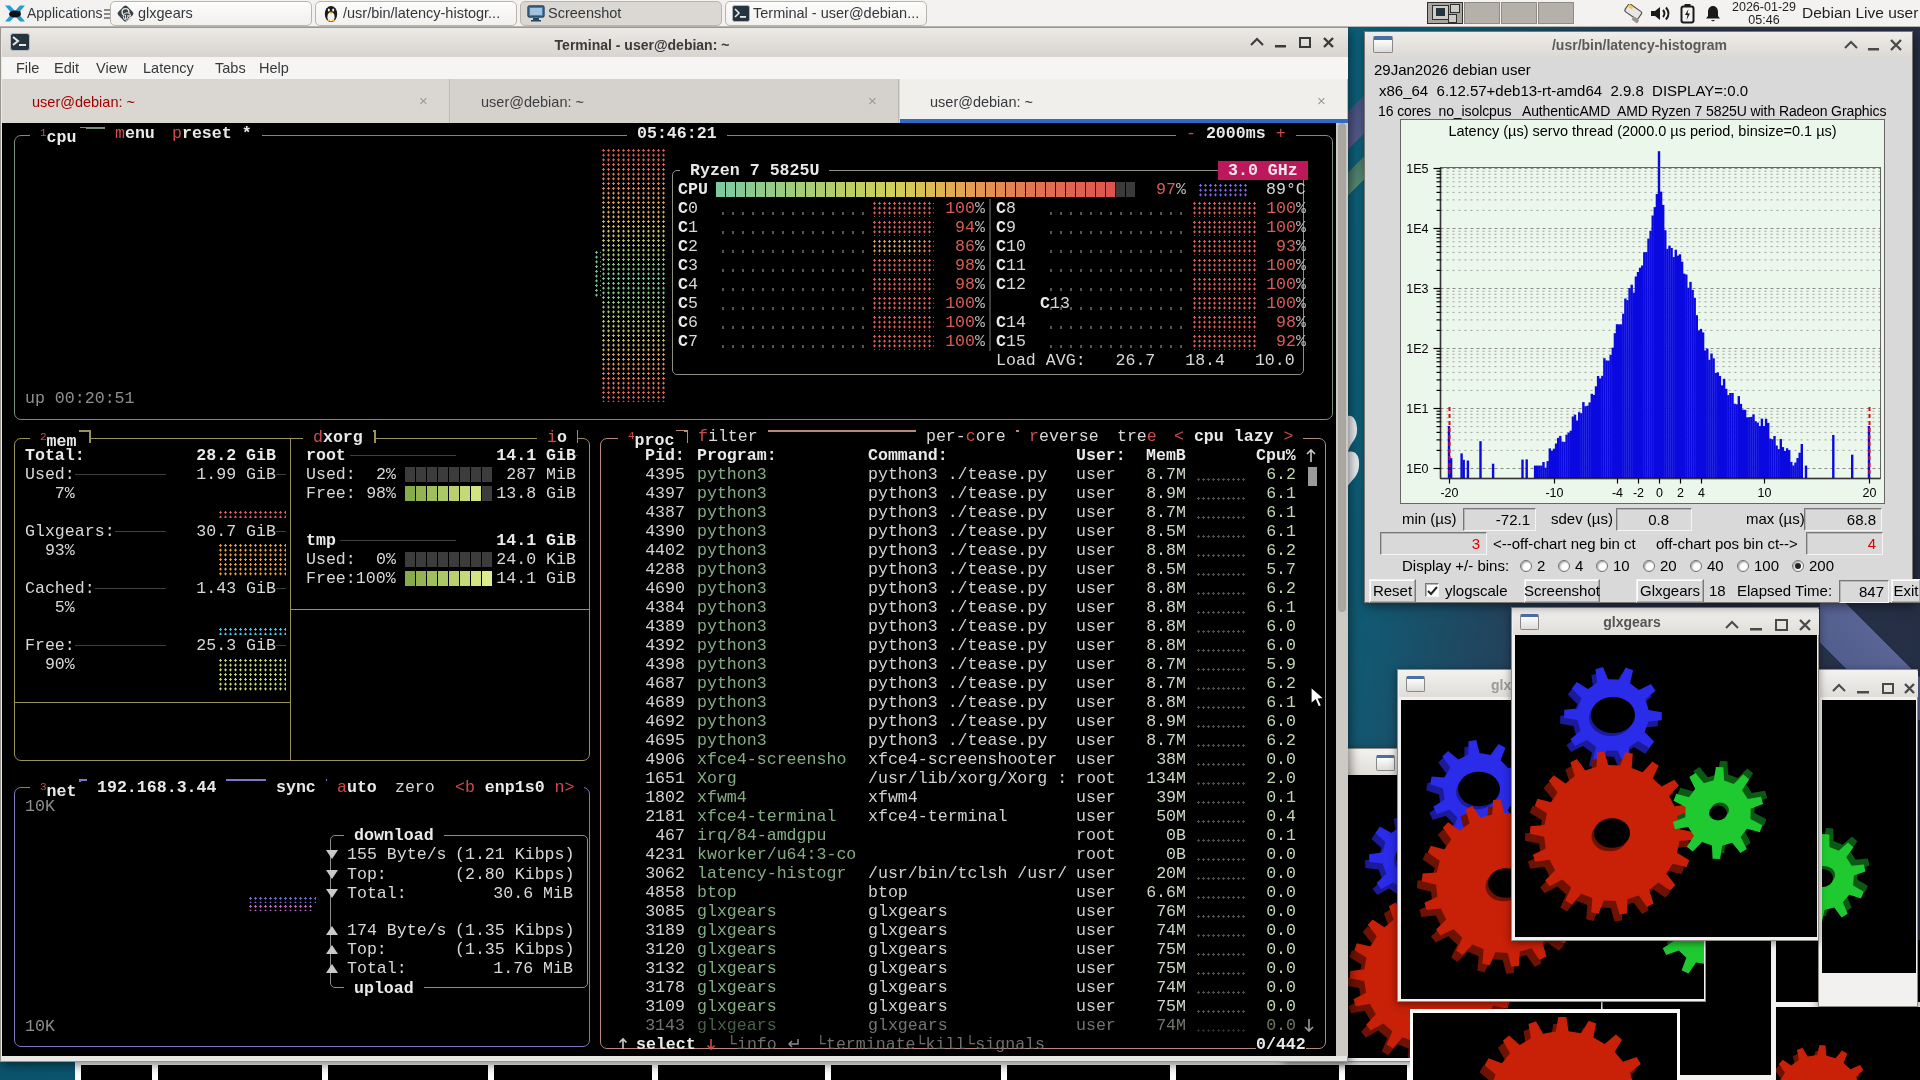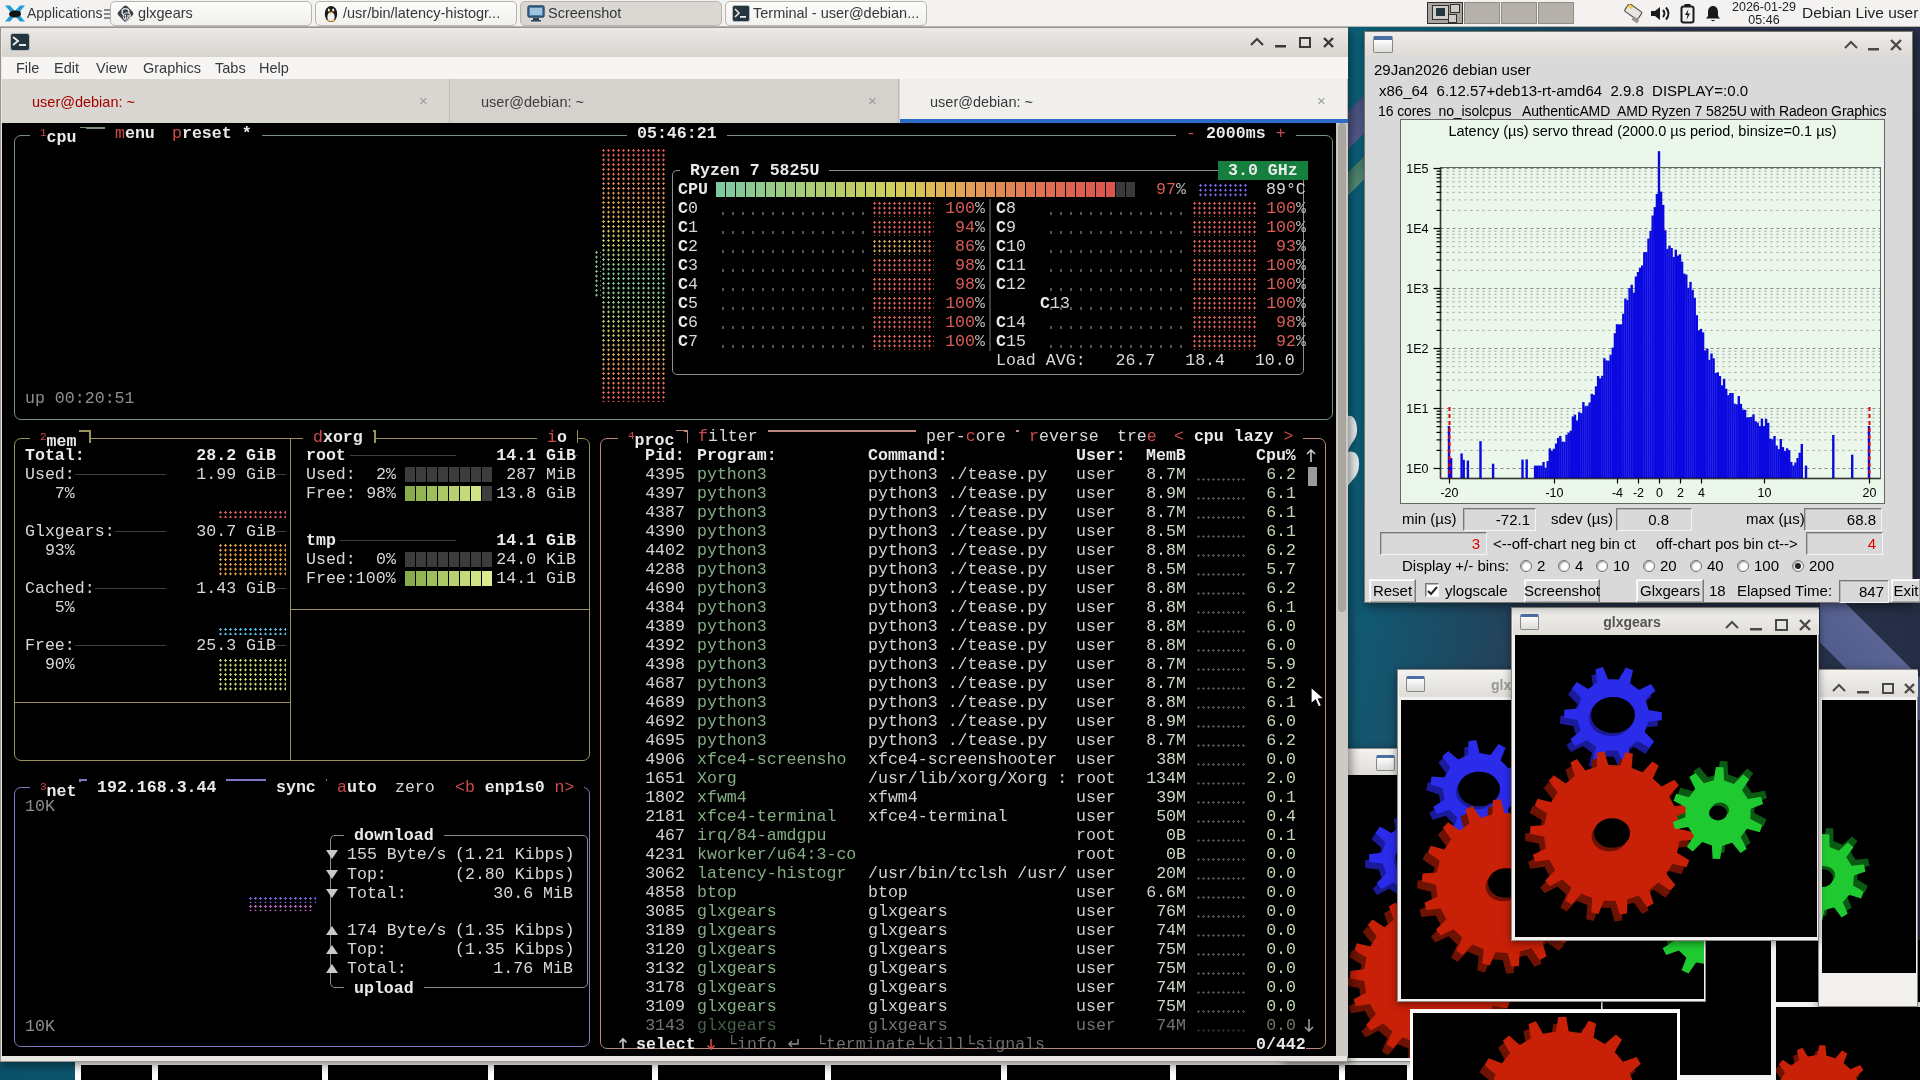--- a/index.html
+++ b/index.html
@@ -142,31 +142,32 @@
       </svg>
 </div>
   </div>
 <div class="abs" style="left:0;top:27px;width:1348px;height:1035px;background:#e9e7e3;border:1px solid #9a968f;box-shadow:2px 3px 10px rgba(0,0,0,.5)">
 <div class="abs" style="left:1px;top:0;width:1346px;height:29px;background:linear-gradient(#eceae7,#d7d3ce)"></div>
 <div class="abs" style="left:9px;top:5px;width:20px;height:18px;background:#253540;border-radius:3px;border:1px solid #b5bcc0"></div>
 <svg class="abs" style="left:11px;top:8px" width="16" height="12">
       <path d="M1,1 L6,5 L1,9" stroke="#e8e8e8" stroke-width="2" fill="none"></path>
       <rect x="7" y="8" width="7" height="2" fill="#e8e8e8"></rect>
     </svg>
+<div class="abs" style="left:0;top:9px;width:1282px;text-align:center;font-weight:bold;font-size:14px;color:#3a3a3a">Terminal - user@debian: ~</div>
 <svg class="abs" style="left:1248px;top:8px" width="96" height="14">
 <path d="M2,9 L8,3 L14,9" stroke="#3a3a3a" stroke-width="2" fill="none"></path>
 <rect x="26" y="9" width="11" height="2.5" fill="#3a3a3a"></rect>
 <rect x="51" y="2" width="10" height="9" fill="none" stroke="#3a3a3a" stroke-width="2"></rect>
 <path d="M75,2 L84,11 M84,2 L75,11" stroke="#3a3a3a" stroke-width="2.4"></path>
 </svg>
 <div class="abs" style="left:1px;top:29px;width:1346px;height:22px;background:#f6f5f3"></div>
 <div class="abs" style="left:15px;top:32px;font-size:14.5px;color:#36393b">File</div>
 <div class="abs" style="left:53px;top:32px;font-size:14.5px;color:#36393b">Edit</div>
 <div class="abs" style="left:95px;top:32px;font-size:14.5px;color:#36393b">View</div>
-<div class="abs" style="left:142px;top:32px;font-size:14.5px;color:#36393b">Graphics</div>
+<div class="abs" style="left:142px;top:32px;font-size:14.5px;color:#36393b">Latency</div>
 <div class="abs" style="left:214px;top:32px;font-size:14.5px;color:#36393b">Tabs</div>
 <div class="abs" style="left:258px;top:32px;font-size:14.5px;color:#36393b">Help</div>
 <div class="abs" style="left:1px;top:51px;width:1346px;height:44px;background:#d9d5d0"></div>
 <div class="abs" style="left:1px;top:51px;width:448px;height:44px;background:#dad6d1;border-right:1px solid #bcb8b2"></div>
 <div class="abs" style="left:31px;top:66px;font-size:14.5px;color:#a40000">user@debian: ~</div>
 <div class="abs" style="left:418px;top:64px;font-size:15px;color:#9a9a98">×</div>
 <div class="abs" style="left:450px;top:51px;width:448px;height:44px;background:#d5d1cc;border-right:1px solid #bcb8b2"></div>
 <div class="abs" style="left:480px;top:66px;font-size:14.5px;color:#3c3e40">user@debian: ~</div>
 <div class="abs" style="left:867px;top:64px;font-size:15px;color:#9a9a98">×</div>
 <div class="abs" style="left:899px;top:51px;width:448px;height:44px;background:#f0efec;border-right:1px solid #bcb8b2"></div>
@@ -181,21 +182,21 @@
 <div class="abs mono" style="left:30px;top:124px"><span style="background:#000">&nbsp;<span class="r sup">1</span><b>cpu</b>&nbsp;</span></div>
 <div class="abs mono" style="left:105px;top:124px"><span style="background:#000">&nbsp;<span class="r">m</span><b>enu</b>&nbsp;</span></div>
 <div class="abs mono" style="left:162px;top:124px"><span style="background:#000">&nbsp;<span class="r">p</span><b>reset *</b>&nbsp;</span></div>
 <div class="abs mono" style="left:627px;top:124px"><span style="background:#000">&nbsp;<b>05:46:21</b>&nbsp;</span></div>
 <div class="abs mono" style="left:1176px;top:124px"><span style="background:#000">&nbsp;<span class="r">-</span> <b>2000ms</b> <span class="r">+</span>&nbsp;</span></div>
 <div class="abs dots" style="left:601px;top:148px;width:65px;height:254px;background:linear-gradient(#df5252 0%,#e07b52 12%,#d9a355 24%,#cec45e 34%,#a8c46e 42%,#7cc08b 48%,#7ac497 52%,#85c487 58%,#b2c86a 68%,#d6ad57 80%,#e07b52 90%,#df5252 100%)"></div>
 <div class="abs dots" style="left:594px;top:250px;width:7px;height:47px;background:#7cc08b"></div>
 <div class="abs mono" style="left:25px;top:389px"><span class="dim">up 00:20:51</span></div>
 <div class="abs" style="left:672px;top:170px;width:632px;height:205px;border:1px solid #8f8f86;border-radius:5px"></div>
 <div class="abs mono" style="left:680px;top:161px"><span style="background:#000">&nbsp;<b>Ryzen 7 5825U</b>&nbsp;</span></div>
-<div class="abs mono" style="left:1218px;top:161px"><span style="background:#15803d">&nbsp;<b>3.0 GHz</b>&nbsp;</span></div>
+<div class="abs mono" style="left:1218px;top:161px"><span style="background:#be185d">&nbsp;<b>3.0 GHz</b>&nbsp;</span></div>
 <div class="abs mono" style="left:678px;top:180px"><b>CPU</b></div>
 <div class="abs" style="left:0;top:180px;width:1920px;height:19px">
     <span style="position:absolute;left:716px;top:2px;width:9px;height:15px;background:#7ec9a0"></span>
     <span style="position:absolute;left:726px;top:2px;width:9px;height:15px;background:#82c99b"></span>
     <span style="position:absolute;left:736px;top:2px;width:9px;height:15px;background:#86c996"></span>
     <span style="position:absolute;left:746px;top:2px;width:9px;height:15px;background:#8bca91"></span>
     <span style="position:absolute;left:756px;top:2px;width:9px;height:15px;background:#90ca8c"></span>
     <span style="position:absolute;left:766px;top:2px;width:9px;height:15px;background:#95cb87"></span>
     <span style="position:absolute;left:776px;top:2px;width:9px;height:15px;background:#9acb83"></span>
     <span style="position:absolute;left:786px;top:2px;width:9px;height:15px;background:#9fcb7e"></span>
@@ -504,20 +505,21 @@
   </svg>
 <div class="abs mono" style="left:727px;top:1035px"><span class="dm2">└info</span></div>
 <svg class="abs" style="left:786px;top:1038px" width="14" height="12">
     <path d="M12,1 L12,6 L3,6 M6,3 L3,6 L6,9" stroke="#8a8a8a" stroke-width="1.5" fill="none"></path>
   </svg>
 <div class="abs mono" style="left:816px;top:1035px"><span class="dm2">└terminate└kill└signals</span></div>
 <div class="abs mono" style="left:1256px;top:1035px"><span style="background:#000"><b>0/442</b></span></div>
 <div class="abs" style="left:1364px;top:31px;width:549px;height:572px;background:#d9d9d9;border:1px solid #7a766f;box-shadow:2px 3px 10px rgba(0,0,0,.5)">
 <div class="abs" style="left:0;top:0;width:547px;height:26px;background:linear-gradient(#efedea,#dcd8d3)"></div>
 <div class="abs" style="left:8px;top:4px;width:20px;height:17px;background:linear-gradient(#fdfdfd,#dcdcda);border:1px solid #888;border-top:4px solid #4a6fa5;border-radius:2px"></div>
+<div class="abs" style="left:0;top:5px;width:549px;text-align:center;font-weight:bold;font-size:14px;color:#5a5a5a">/usr/bin/latency-histogram</div>
 <svg class="abs" style="left:478px;top:6px" width="66" height="14">
 <path d="M2,10 L8,4 L14,10" stroke="#4a4a4a" stroke-width="2" fill="none"></path>
 <rect x="25" y="10" width="11" height="2.5" fill="#4a4a4a"></rect>
 <path d="M48,2 L58,12 M58,2 L48,12" stroke="#4a4a4a" stroke-width="2.4"></path>
 </svg>
 <div class="abs tk" style="left:9px;top:29px;font-size:15px">29Jan2026 debian user</div>
 <div class="abs tk" style="left:14px;top:50px;font-size:15px">x86_64&nbsp; 6.12.57+deb13-rt-amd64&nbsp; 2.9.8&nbsp; DISPLAY=:0.0</div>
 <div class="abs tk" style="left:13px;top:71px;font-size:14px;letter-spacing:-0.1px">16 cores&nbsp; no_isolcpus&nbsp;&nbsp; AuthenticAMD&nbsp; AMD Ryzen 7 5825U with Radeon Graphics</div>
 <div class="abs" style="left:35px;top:87px;width:485px;height:385px;background:#ebf7eb;border:1px solid #666"></div>
 <div class="abs tk" style="left:35px;top:91px;width:485px;text-align:center;font-size:14.5px">Latency (µs) servo thread (2000.0 µs period, binsize=0.1 µs)</div>

